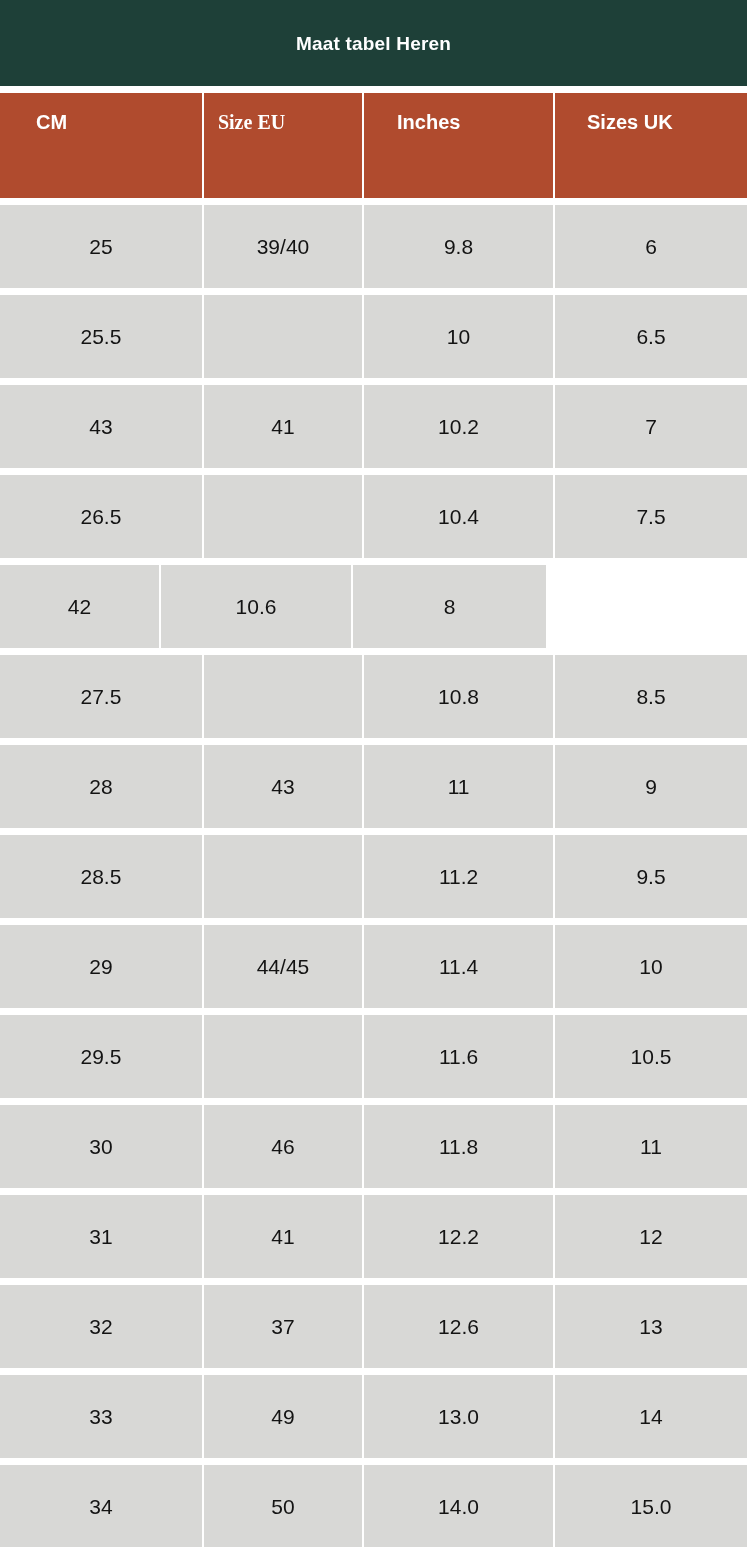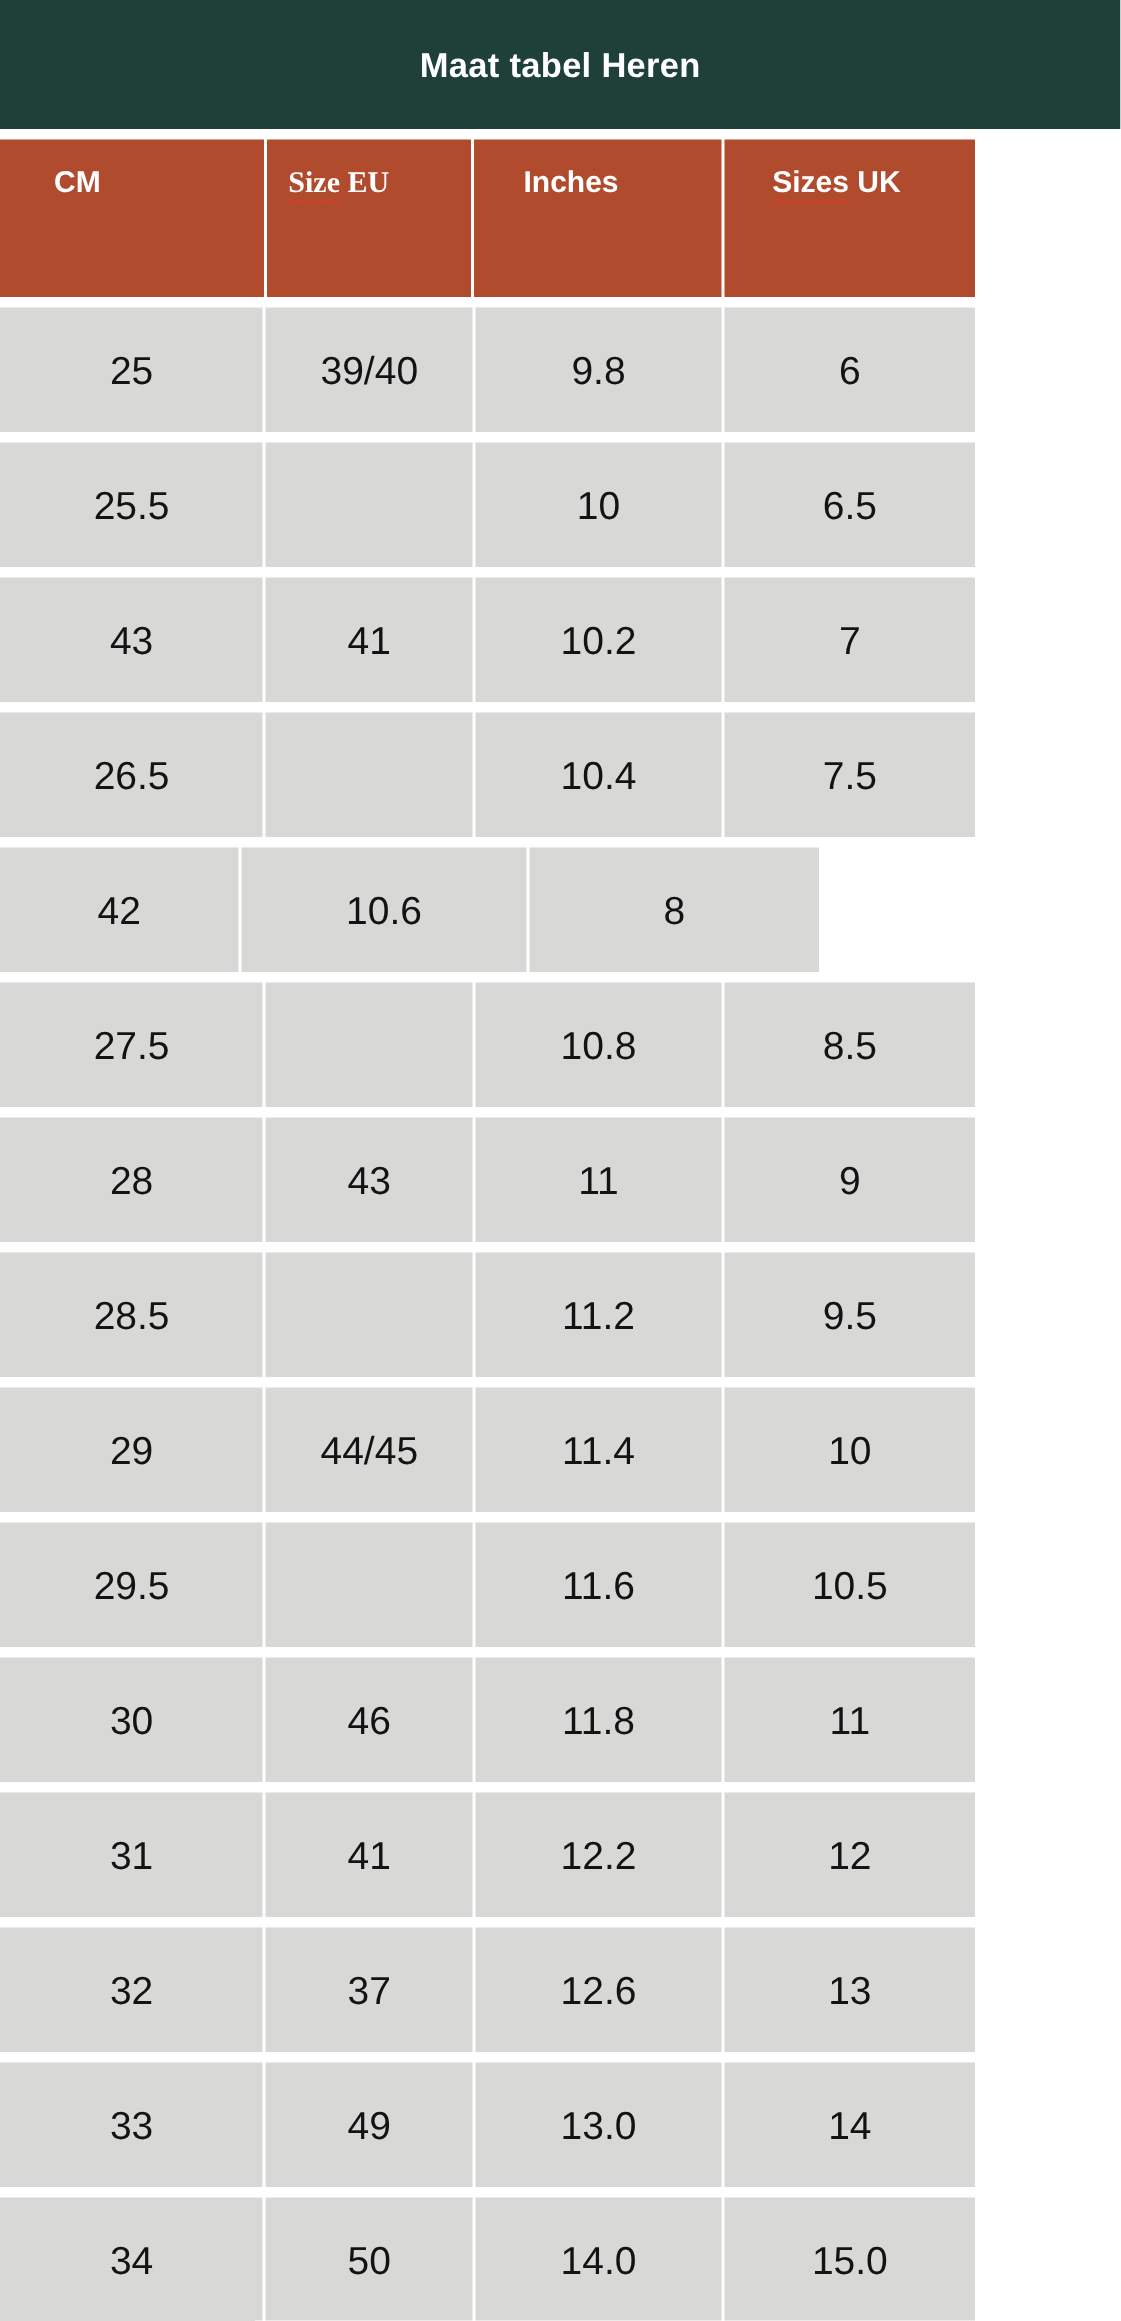--- a/index.html
+++ b/index.html
@@ -29,38 +29,38 @@
     width: 747px;
     height: 86px;
     background: #1e4038;
     display: flex;
     align-items: center;
     justify-content: center;
     box-sizing: border-box;
   }
   .title-text {
     color: #ffffff;
-    font-size: 23px;
+    font-size: 19px;
     font-weight: bold;
     letter-spacing: 0.2px;
     text-align: center;
     line-height: 1;
   }
 
   
   .grid {
     position: absolute;
     left: 0;
     top: 93px;
     width: 747px;
   }
 
   .row {
     display: flex;
-    width: 650px;
+    width: 747px;
     box-sizing: border-box;
     text-align: right;
   }
 
   .cell {
     box-sizing: border-box;
     background: #d8d8d6;
     margin-right: 2px;
     margin-bottom: 7px;
     display: flex;
@@ -112,21 +112,21 @@
     background-image:
       linear-gradient(45deg, transparent 45%, #e03a20 45%, #e03a20 55%, transparent 55%),
       linear-gradient(-45deg, transparent 45%, #e03a20 45%, #e03a20 55%, transparent 55%);
     background-size: 4px 3px;
     background-repeat: repeat-x;
   }
 
   
   .data-row .cell {
     height: 83px;
-    font-size: 26px;
+    font-size: 21px;
     color: #131313;
     font-weight: normal;
   }
   .data-row:last-child .cell {
     margin-bottom: 0;
   }
 
   .cell-value {
     line-height: 1;
     white-space: nowrap;

